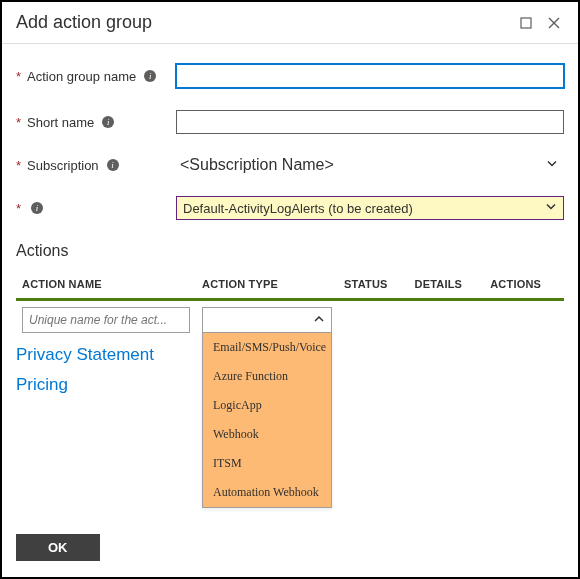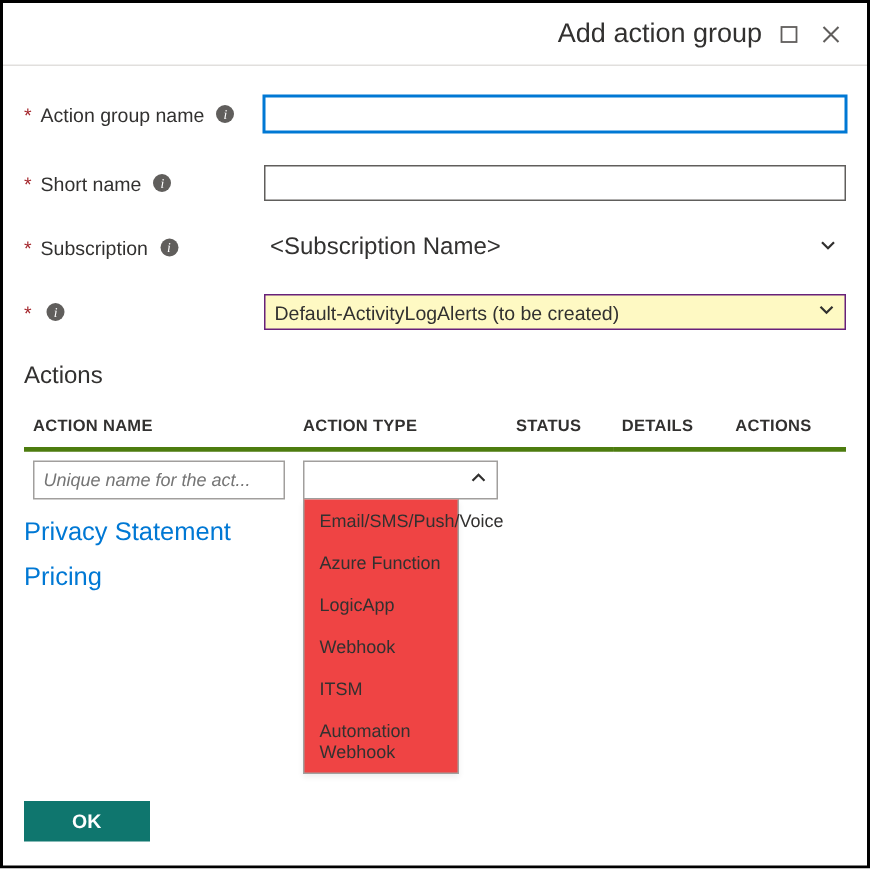--- a/index.html
+++ b/index.html
@@ -16,21 +16,20 @@
     border: 2px solid #000;
     display: flex;
     flex-direction: column;
     position: relative;
   }
   .titlebar {
     display: flex;
     align-items: center;
     padding: 10px 14px 10px 14px;
     border-bottom: 1px solid #e1dfdd;
-    text-align: right;
   }
   .titlebar h1 {
     font-size: 18px;
     font-weight: 400;
     margin: 0;
     flex: 1;
   }
   .win-btn {
     width: 20px;
     height: 20px;
@@ -154,45 +153,46 @@
   }
   .combo .chev-up {
     position: absolute;
     right: 6px;
     top: 50%;
     transform: translateY(-50%);
   }
   .dropdown {
     position: absolute;
     left: 0;
-    width: 104px;
+    width: 130px;
     border: 1px solid #a19f9d;
     border-top: none;
-    background: #ef4444;
+    background: #fdba74;
     z-index: 5;
     box-shadow: 0 2px 4px rgba(0,0,0,0.07);
+    font-family: Liberation Serif, serif;
   }
   .dropdown .opt {
     padding: 7px 10px;
     font-size: 12px;
     cursor: pointer;
   }
   .links { margin-top: 6px; }
   .link {
     color: #0078d4;
     font-size: 17px;
     display: block;
     margin-bottom: 10px;
     cursor: pointer;
   }
   .footer {
     padding: 12px 14px 16px 14px;
   }
   .ok-btn {
-    background: #0f766e;
+    background: #404040;
     color: #fff;
     border: none;
     padding: 6px 32px;
     font-size: 13px;
     font-weight: 600;
     cursor: pointer;
   }
   .combo-wrap { position: relative; }
 </style>
 </head>

